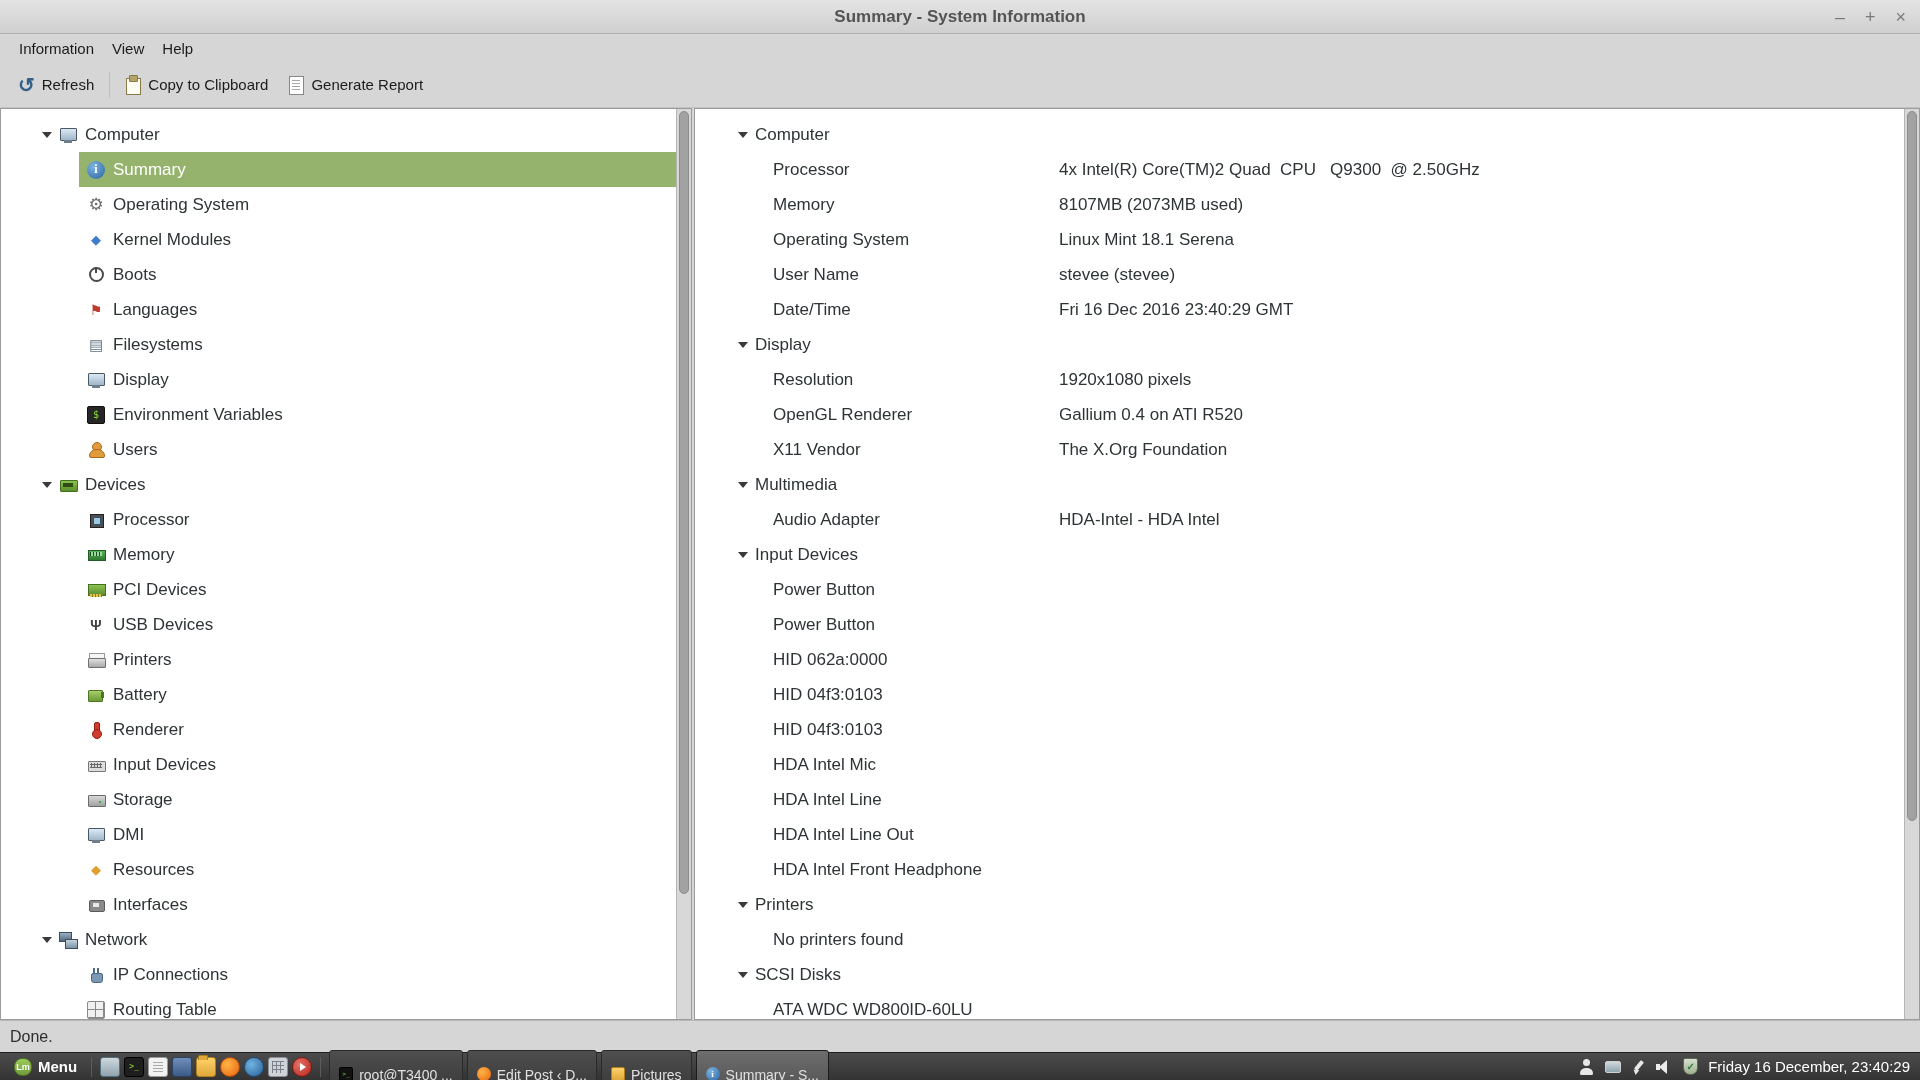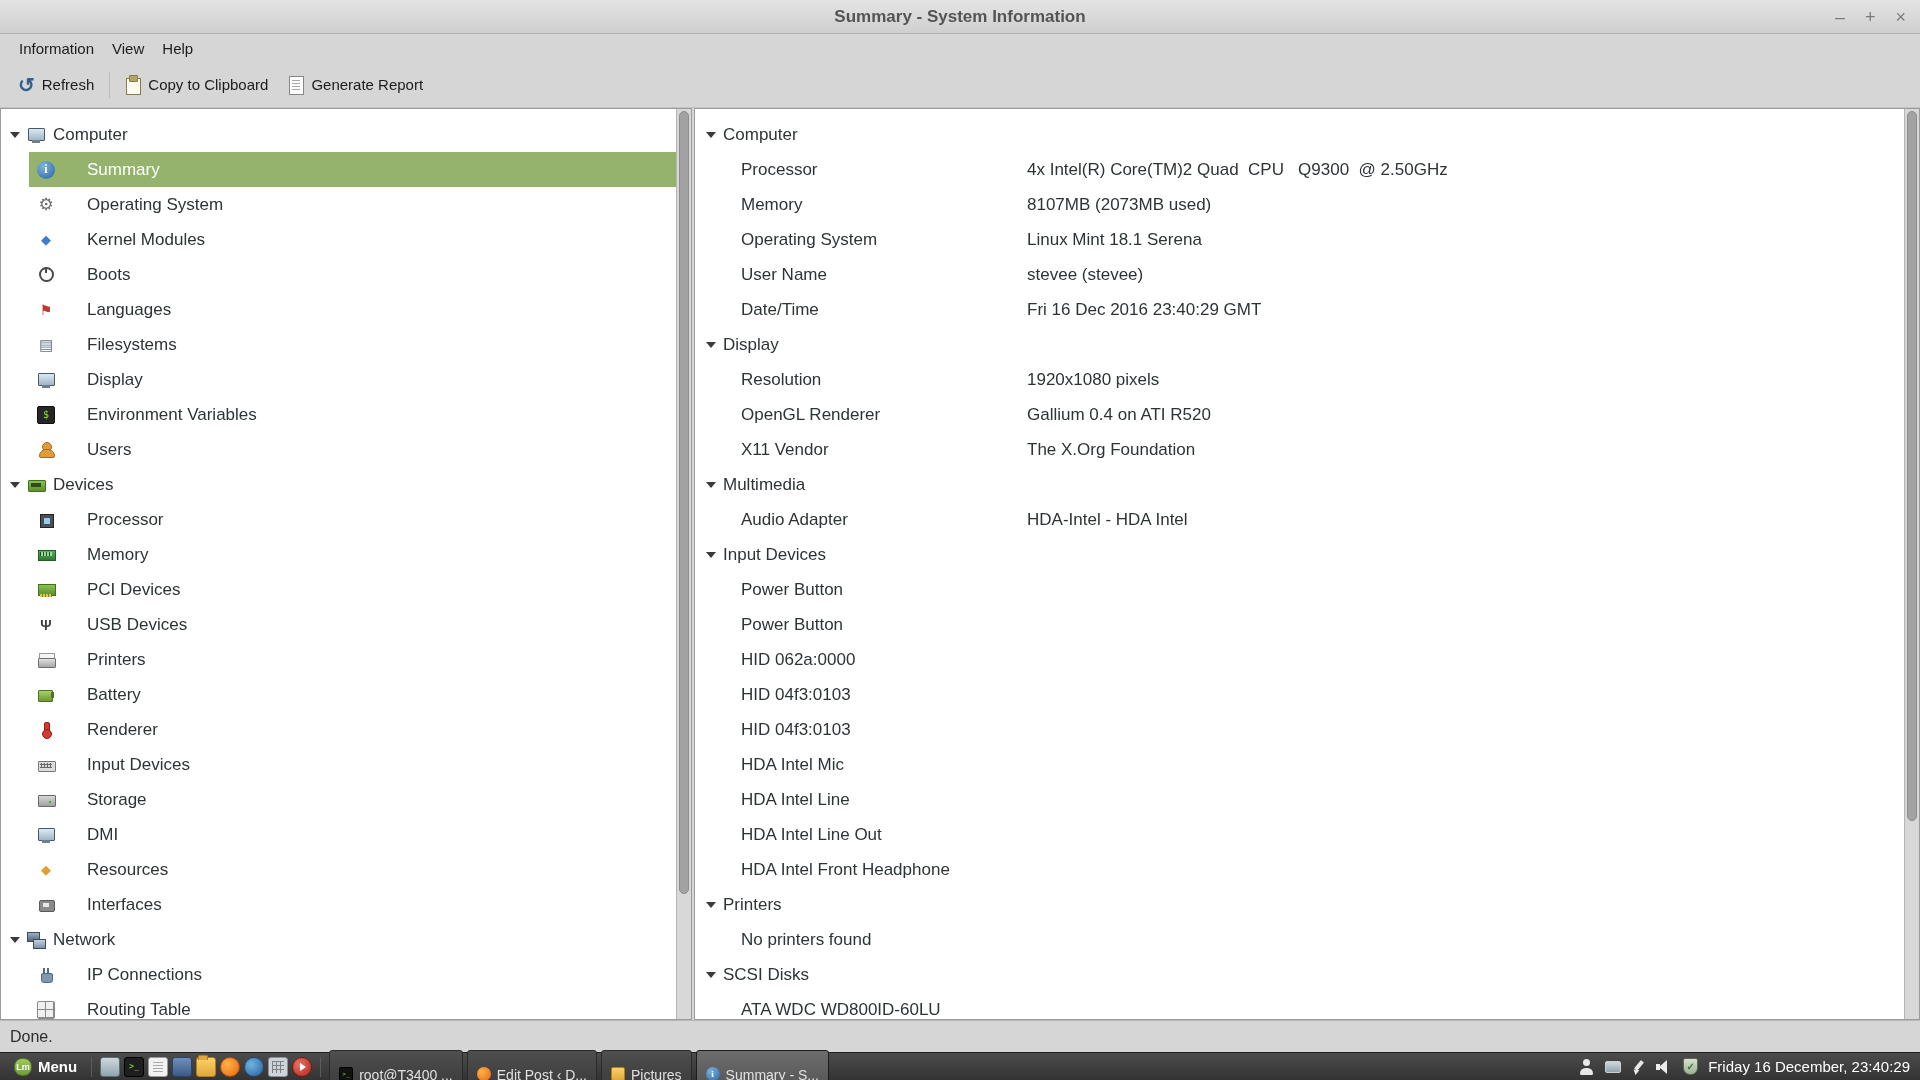--- a/index.html
+++ b/index.html
@@ -46,31 +46,31 @@
     background-image: linear-gradient(#a8a8a8 1px, transparent 1px); background-size: 100% 3px; }
 
   
   .tree-pane, .info-pane {
     position: absolute; top: 108px; height: 912px; background: #ffffff;
     border: 1px solid #9b9b9b; overflow: hidden;
   }
   .tree-pane { left: 0; width: 692px; }
   .info-pane { left: 694px; right: 0; }
 
-  .rows { position: absolute; left: 0; top: 8px; right: 15px; bottom: 0; overflow: hidden; }
+  .rows { position: absolute; left: 0; top: 8px; right: 15px; bottom: 0; overflow: hidden; padding-left: 32px; }
 
   .vscroll { position: absolute; top: 0; right: 0; bottom: 0; width: 15px; background: #d8d8d8; border-left: 1px solid #b5b5b5; }
   .vthumb { position: absolute; left: 2px; right: 2px; top: 2px; background: #a2a2a2; border: 1px solid #8d8d8d; border-radius: 6px; }
   .vthumb.left-thumb { height: 86%; }
   .vthumb.right-thumb { height: 78%; }
 
   
   .tree-row { height: 35px; display: flex; align-items: center; color: #2e3436; }
   .tree-row.group { padding-left: 6px; }
-  .tree-row.child { margin-left: 28px; padding-left: 8px; gap: 24px; }
+  .tree-row.child { margin-left: 46px; padding-left: 8px; }
   .tree-row.selected { background: #95b36d; color: #ffffff; }
   .expander { width: 16px; display: flex; justify-content: center; flex: 0 0 auto; margin-right: 4px; }
   .tri { width: 0; height: 0; border-left: 5px solid transparent; border-right: 5px solid transparent; border-top: 6px solid #3a3a3a; }
   .lbl { white-space: nowrap; }
 
   
   .info-row { height: 35px; display: flex; align-items: center; color: #2e3436; }
   .info-row.section { padding-left: 8px; }
   .info-row.kv { padding-left: 46px; }
   .kv-key { width: 286px; flex: 0 0 auto; white-space: pre; }

